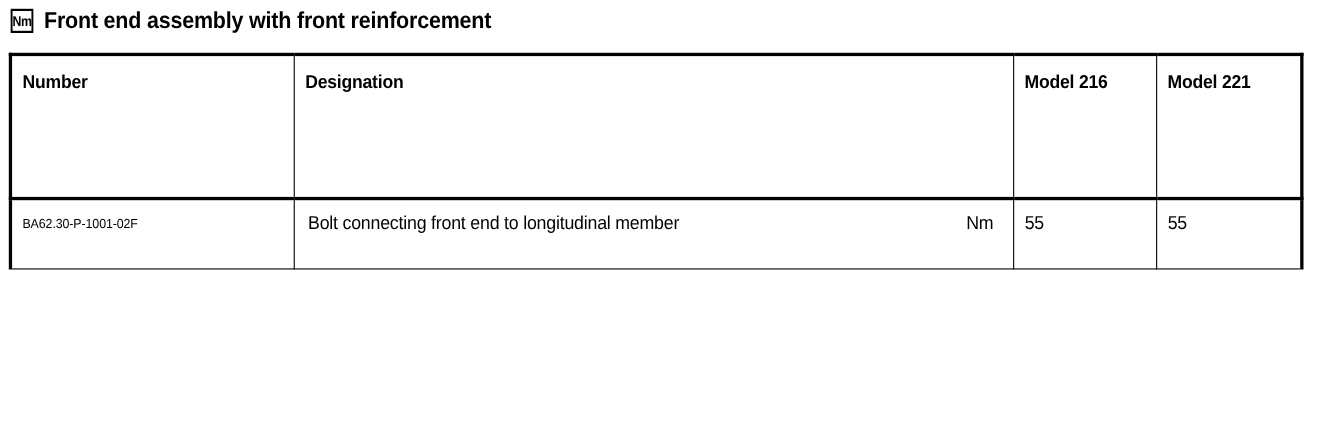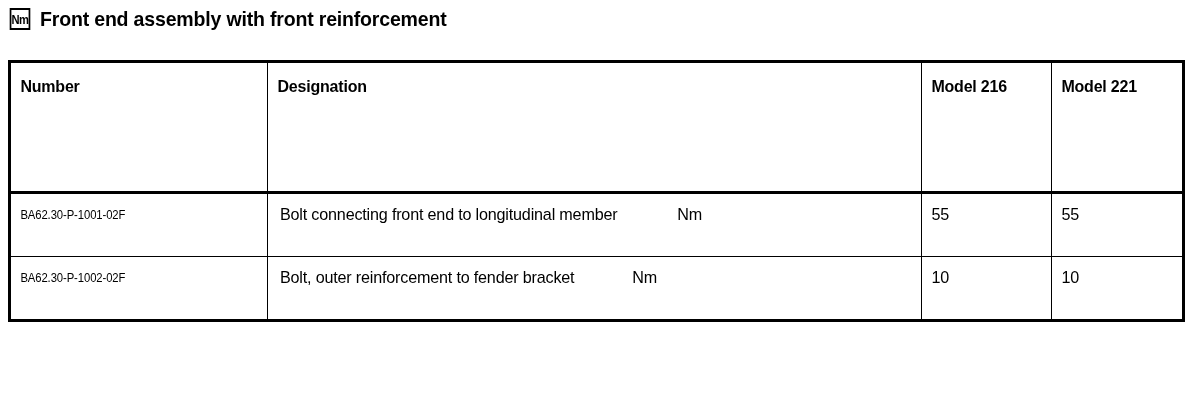--- a/index.html
+++ b/index.html
@@ -46,21 +46,21 @@
     letter-spacing: -0.2px;
     white-space: nowrap;
     transform: scaleX(0.93);
     transform-origin: left center;
   }
 
   
   .spec-table {
     position: absolute;
     left: 8px;
-    top: 60px;
+    top: 48px;
     width: 1174px;
     border-collapse: collapse;
     table-layout: fixed;
   }
   .spec-table td {
     border: 1px solid #000;
     vertical-align: top;
     padding: 0;
   }
   .spec-table .outer-top    { border-top-width: 3px; }
@@ -94,20 +94,21 @@
     padding: 14px 0 0 10px;
     letter-spacing: -0.1px;
     transform: scaleX(0.94);
     transform-origin: left top;
     white-space: nowrap;
   }
 
   .desig-inner {
     display: flex;
     align-items: flex-start;
+    justify-content: space-between;
     padding: 11px 18px 0 12px;
     gap: 41px;
   }
   .desig-label {
     font-size: 17px;
     letter-spacing: -0.2px;
     transform: scaleX(0.95);
     transform-origin: left top;
     white-space: nowrap;
   }
@@ -171,32 +172,15 @@
         </div>
       </td>
       <td class="body-cell">
         <div class="val-text">55</div>
       </td>
       <td class="body-cell outer-right">
         <div class="val-text">55</div>
       </td>
     </tr>
 
-    <tr>
-      <td class="body-cell outer-left thick-below">
-        <div class="num-text">BA62.30-P-1002-02F</div>
-      </td>
-      <td class="body-cell thick-below">
-        <div class="desig-inner">
-          <span class="desig-label">Bolt, outer reinforcement to fender bracket</span>
-          <span class="desig-unit">Nm</span>
-        </div>
-      </td>
-      <td class="body-cell thick-below">
-        <div class="val-text">10</div>
-      </td>
-      <td class="body-cell outer-right thick-below">
-        <div class="val-text">10</div>
-      </td>
-    </tr>
 
   </tbody>
 </table>
 
 </body></html>

